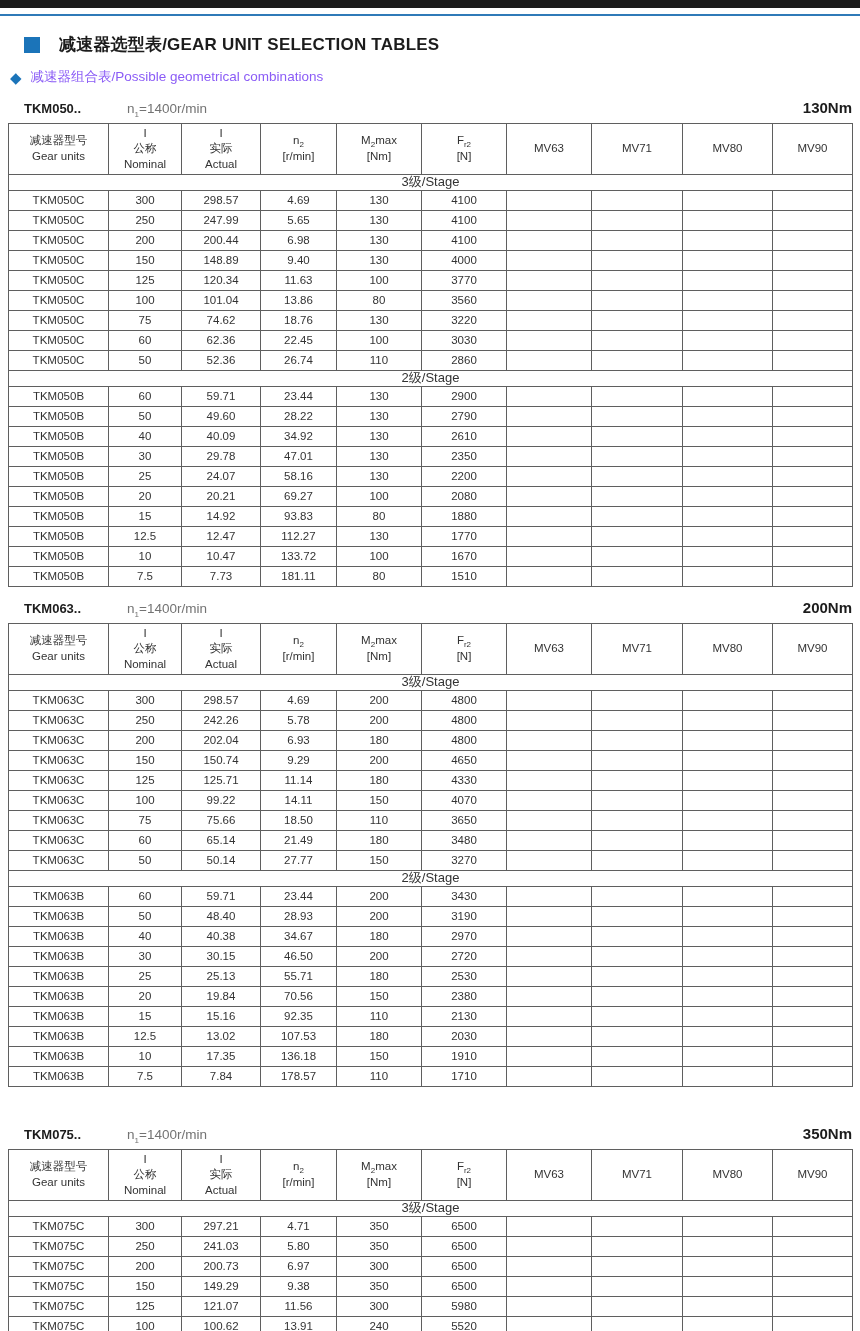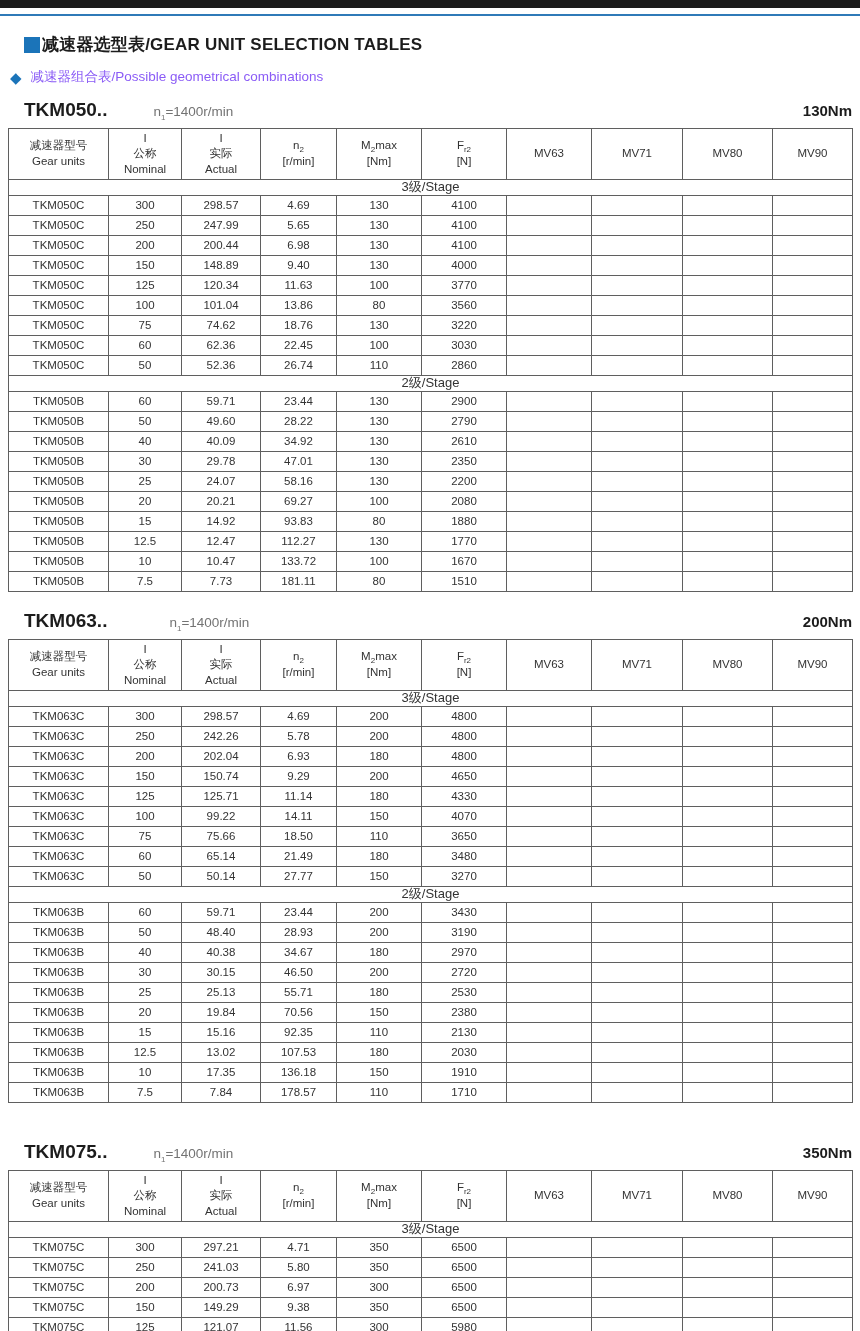--- a/index.html
+++ b/index.html
@@ -3,31 +3,31 @@
 <meta charset="utf-8">
 <style>
   html,body{margin:0;padding:0;}
   body{
     width:860px;height:1331px;overflow:hidden;background:#ffffff;
     font-family:"Liberation Sans","DejaVu Sans",sans-serif;color:#2a2a2a;
     position:relative;
   }
   .topbar{height:8px;background:#1b1b1b;width:100%;}
   .blueline{height:2px;background:#2f7ab8;margin-top:6px;width:100%;}
-  .title-row{display:flex;align-items:center;gap:2px;margin:17px 8px 0 24px;}
+  .title-row{display:flex;align-items:center;gap:19px;margin:17px 8px 0 24px;}
   .blue-square{width:16px;height:16px;background:#1b74b9;flex:0 0 auto;}
   .title{font-size:17px;font-weight:bold;color:#1c1c1c;letter-spacing:.2px;}
   .subtitle-row{display:flex;align-items:center;gap:9px;margin:12px 8px 0 10px;}
   .diamond{color:#1b74b9;font-size:15px;line-height:1;}
   .subtitle{font-size:13.5px;color:#8b5cf6;}
   .section-head{display:flex;align-items:baseline;margin:0 8px 7px 24px;}
   .sec1 .section-head{margin-top:13px;}
-  .sec2 .section-head{margin-top:18px;gap:16px;}
+  .sec2 .section-head{margin-top:12px;}
   .sec3 .section-head{margin-top:38px;}
-  .model{font-weight:bold;font-size:19px;color:#1c1c1c;}
+  .model{font-weight:bold;font-size:13px;color:#1c1c1c;}
   .speed{margin-left:46px;font-size:13.5px;color:#737373;}
   .torque{margin-left:auto;font-weight:bold;font-size:15px;color:#1c1c1c;}
   table{border-collapse:collapse;width:844px;margin:0 8px;table-layout:fixed;}
   th,td{border:1.5px solid #5f5f5f;text-align:center;vertical-align:middle;
     font-weight:normal;padding:0;color:#333;}
   th{font-size:11.5px;line-height:1.35;height:50px;}
   td{font-size:11.5px;height:19px;line-height:1.1;}
   td.stage{height:15px;font-size:13px;}
   sub{font-size:8px;line-height:0;}
 </style>

